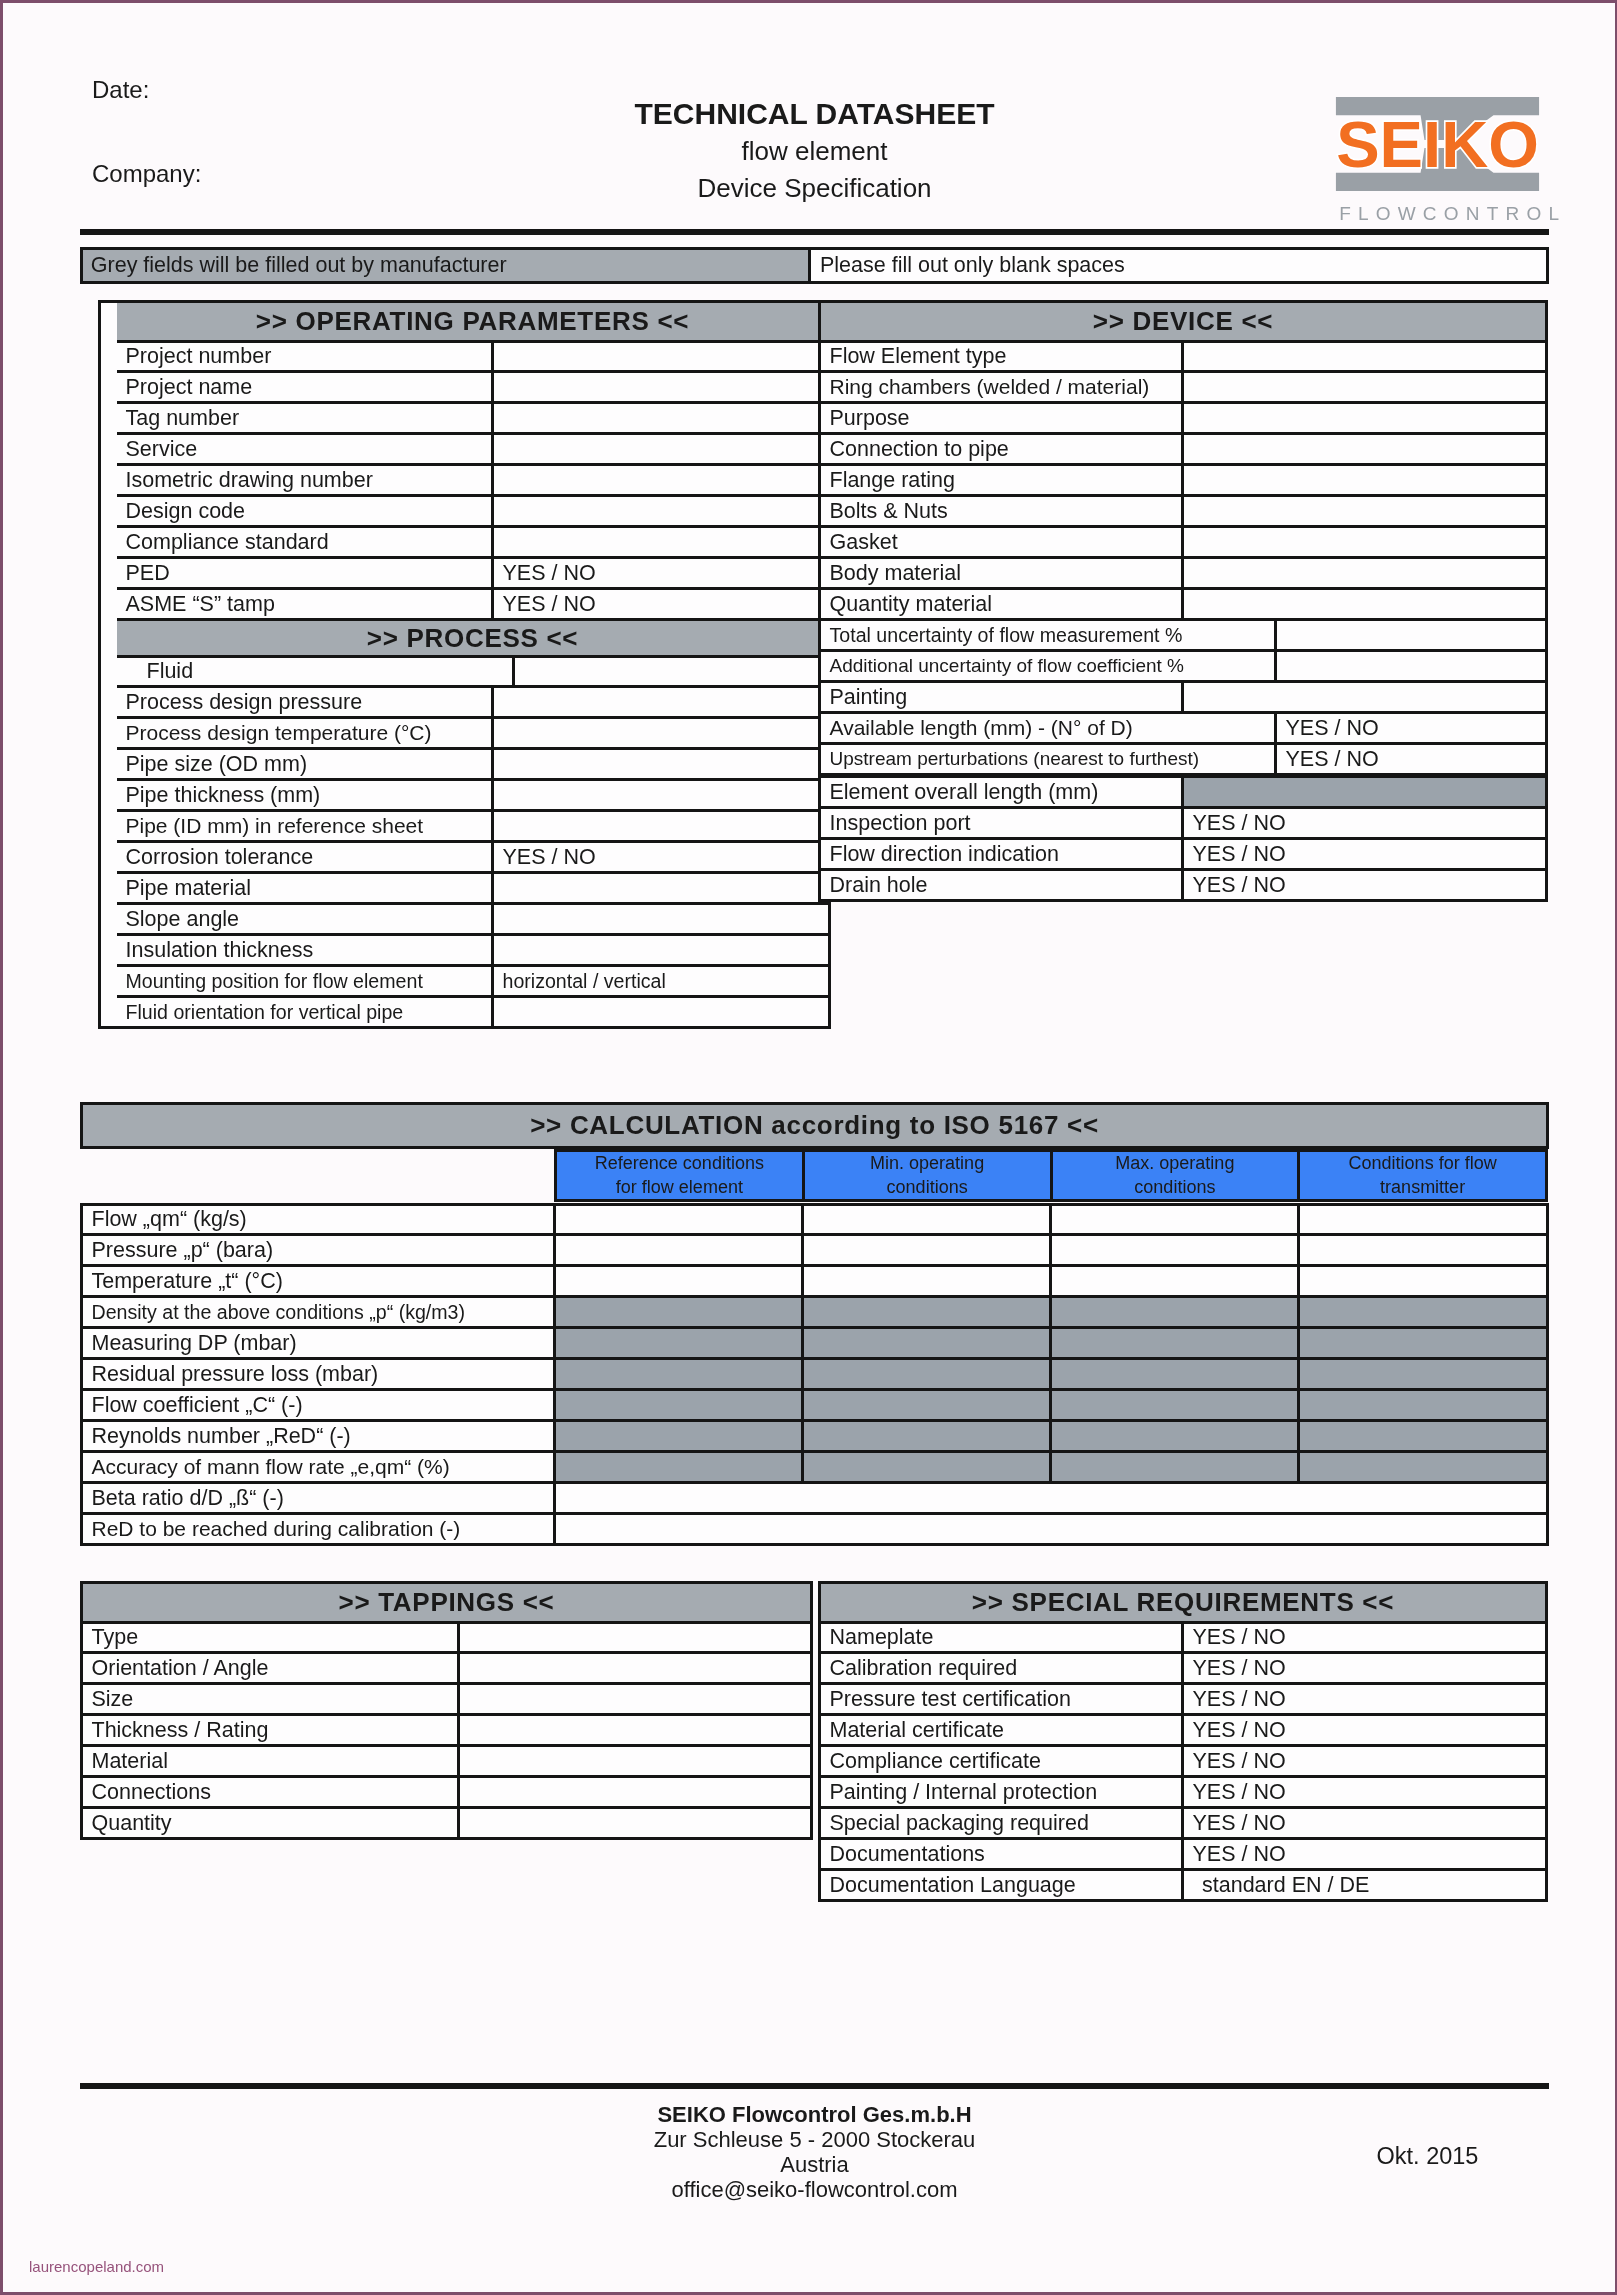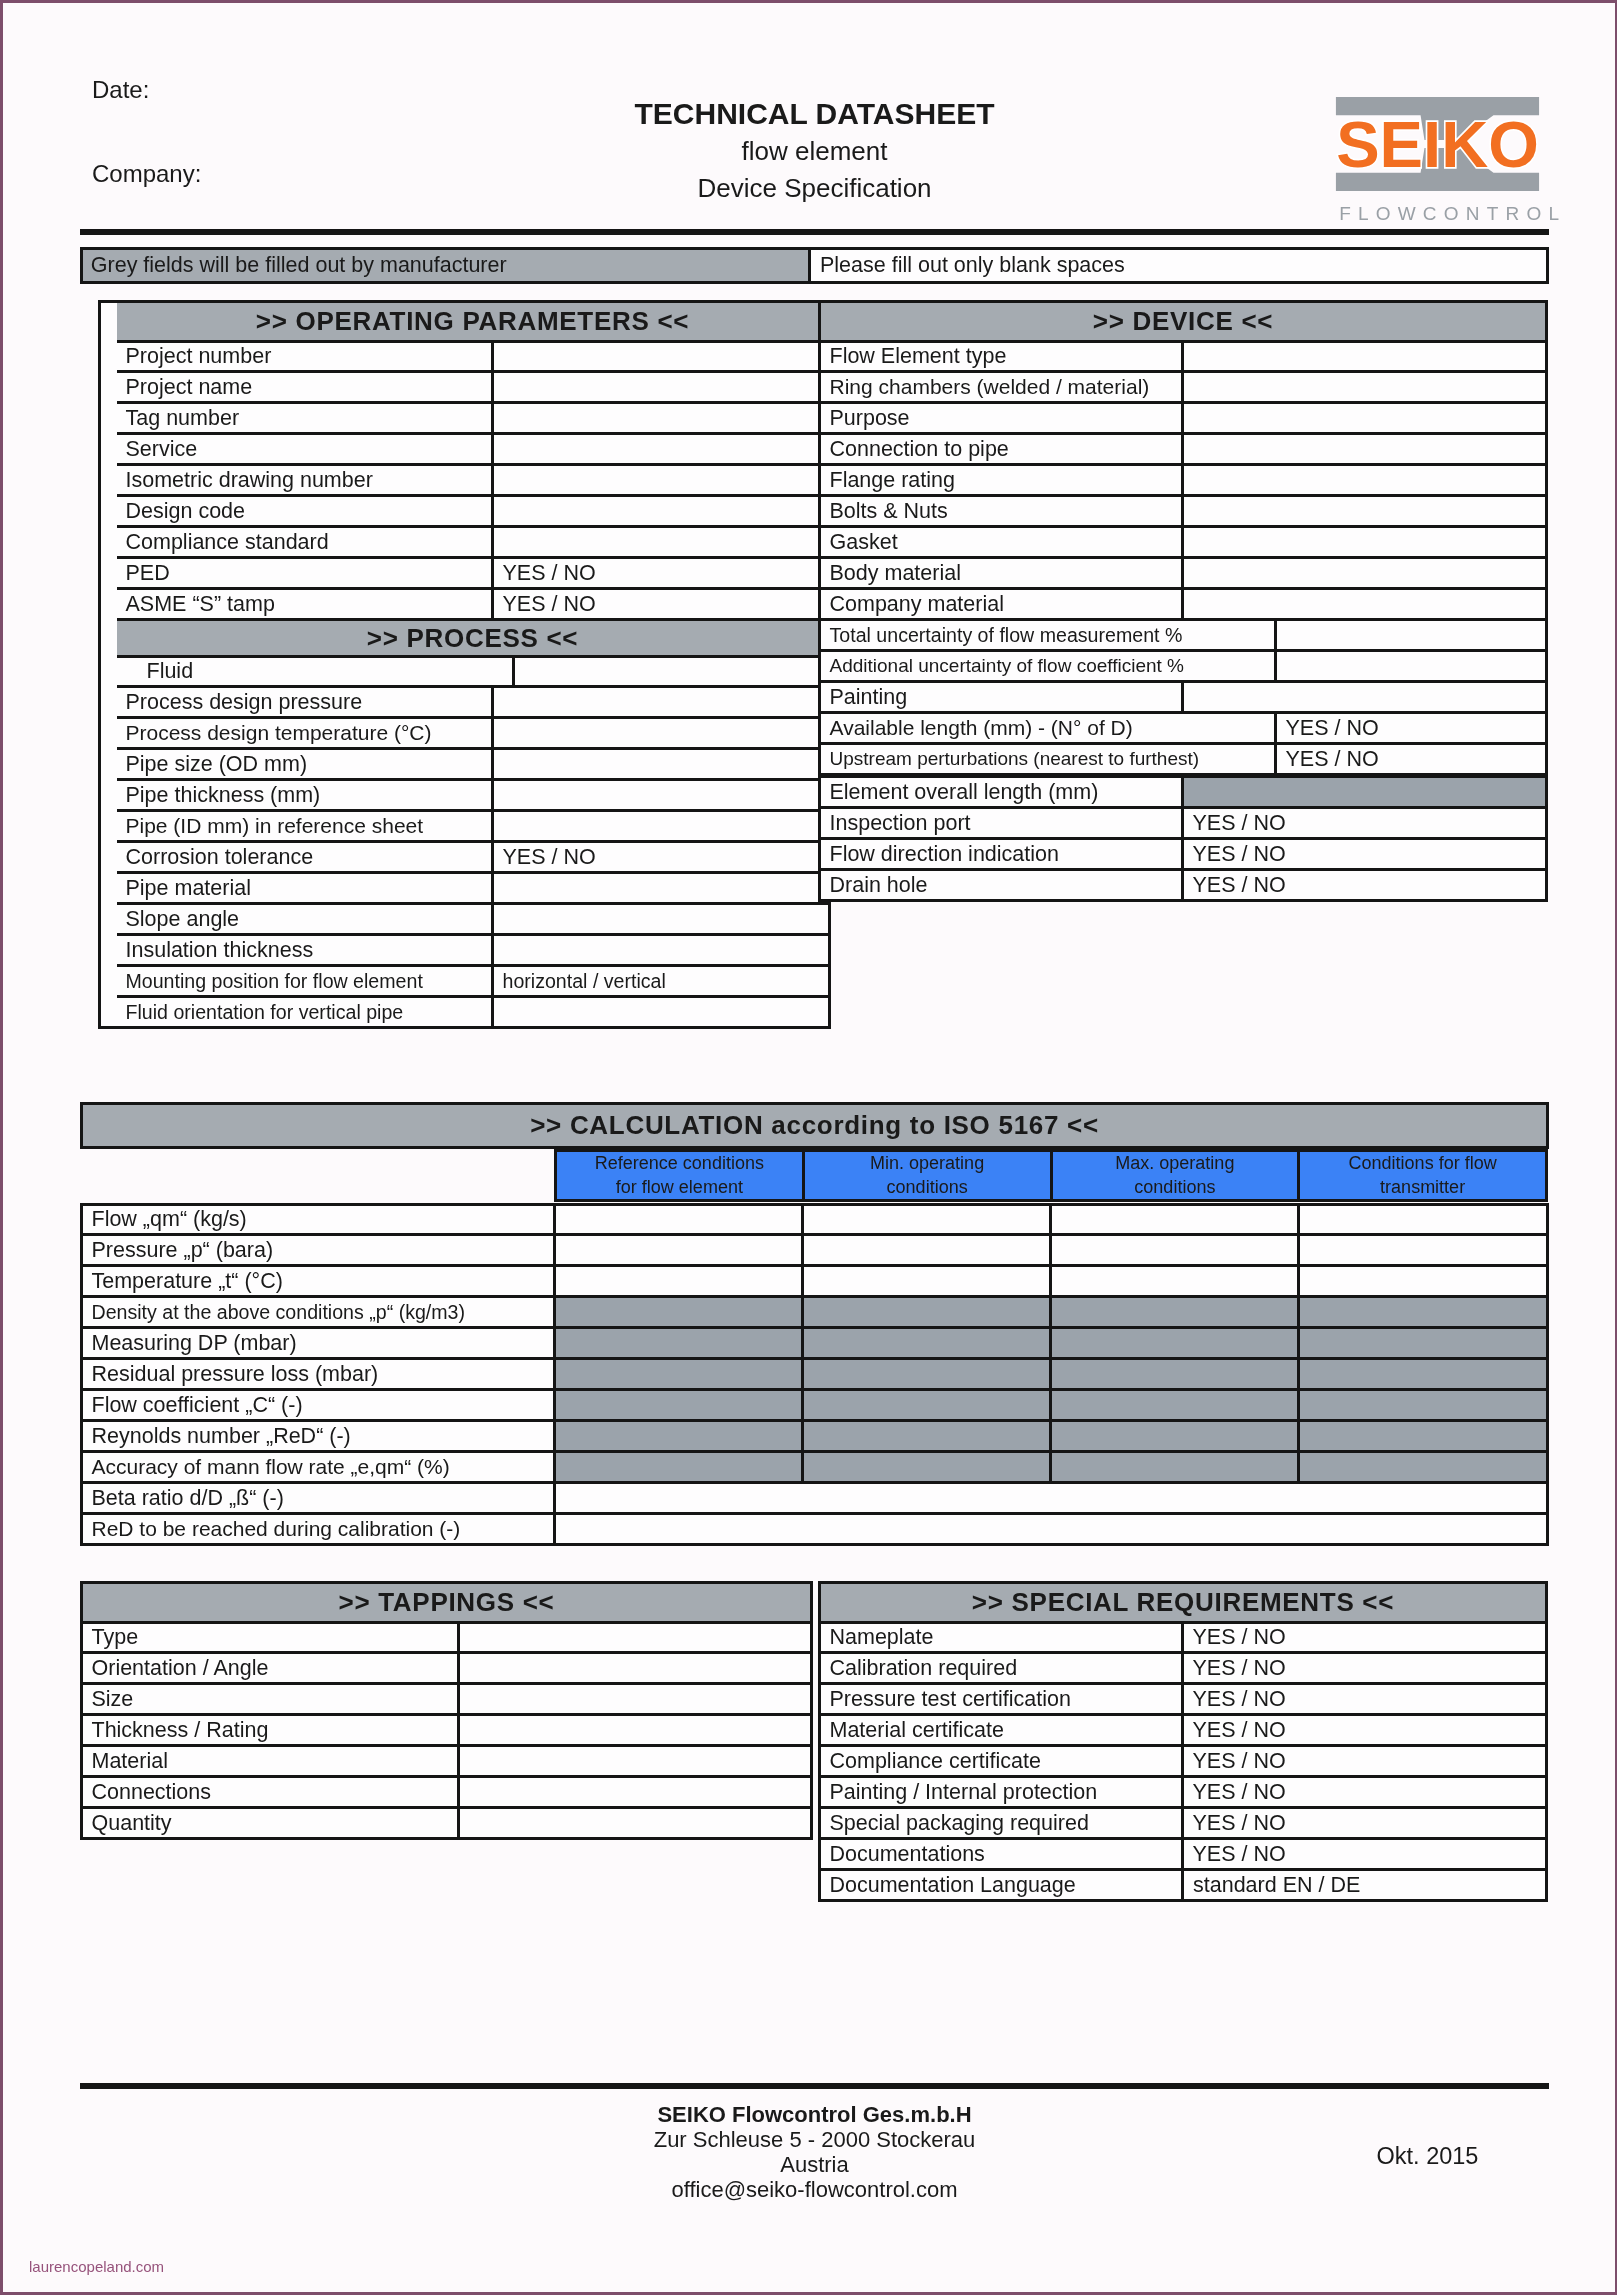--- a/index.html
+++ b/index.html
@@ -198,21 +198,21 @@
       </div>
     <div class="r">
         <div class="l w552">Gasket</div>
         <div class="v"></div>
       </div>
     <div class="r">
         <div class="l w552">Body material</div>
         <div class="v"></div>
       </div>
     <div class="r">
-        <div class="l w552">Company material</div>
+        <div class="l w552">Quantity material</div>
         <div class="v"></div>
       </div>
     <div class="r">
         <div class="l w694 f30">Total uncertainty of flow measurement %</div>
         <div class="v"></div>
       </div>
     <div class="r">
         <div class="l w694 f29">Additional uncertainty of flow coefficient %</div>
         <div class="v"></div>
       </div>
@@ -400,21 +400,21 @@
     <div class="r">
         <div class="l w552">Special packaging required</div>
         <div class="v">YES / NO</div>
       </div>
     <div class="r">
         <div class="l w552">Documentations</div>
         <div class="v">YES / NO</div>
       </div>
     <div class="r">
         <div class="l w552">Documentation Language</div>
-        <div class="v" style="padding-left:9px;">standard EN / DE</div>
+        <div class="v" style="padding-left:18px;">standard EN / DE</div>
       </div>
   </div>
 
   <div class="rule" style="left:77px;top:2080px;width:1469px;height:5.9px;"></div>
   <div class="footer">
     <div class="b">SEIKO Flowcontrol Ges.m.b.H</div>
     <div>Zur Schleuse 5 - 2000 Stockerau</div>
     <div>Austria</div>
     <div>office@seiko-flowcontrol.com</div>
   </div>

